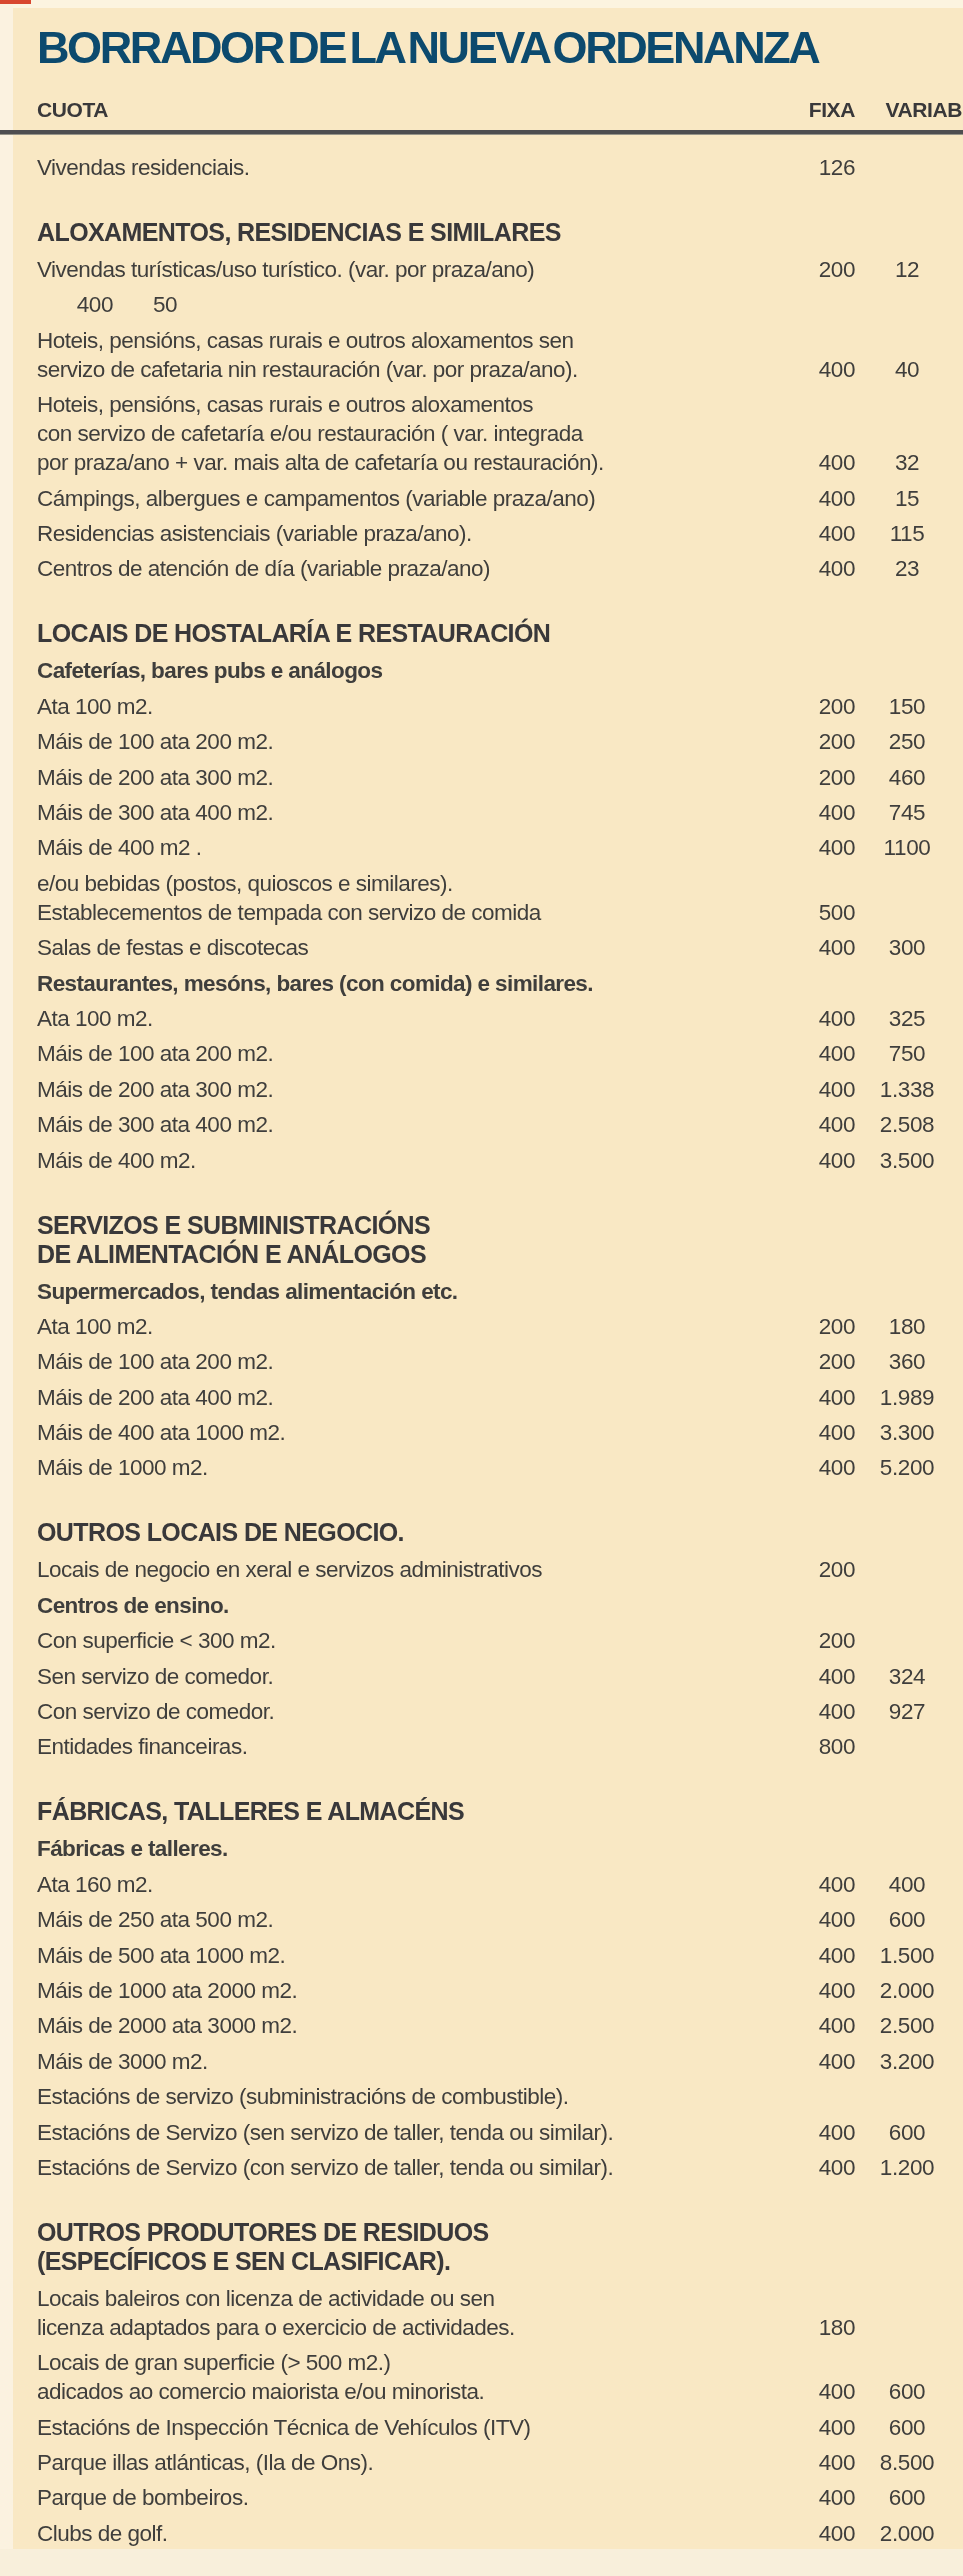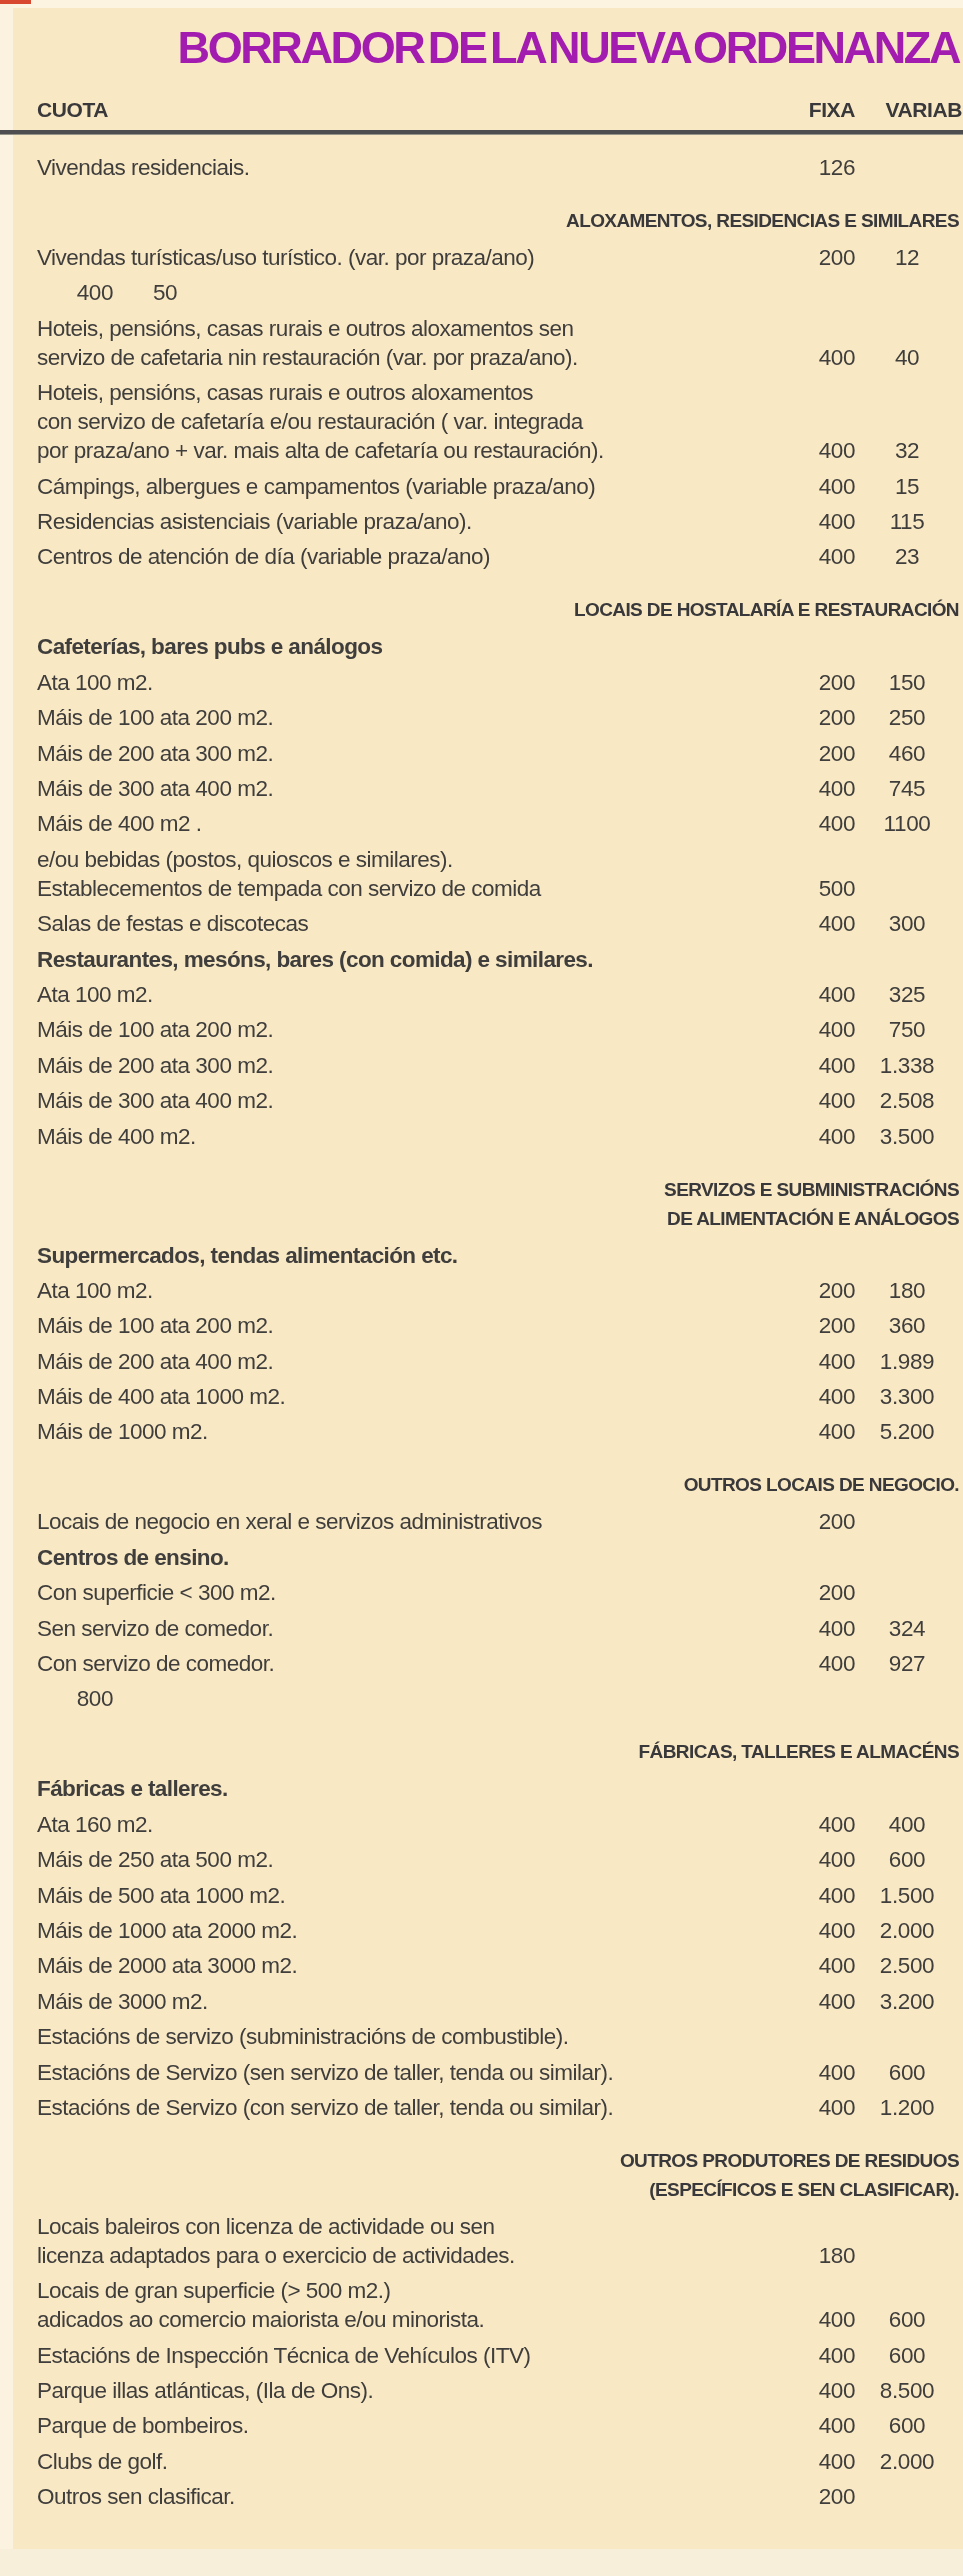--- a/index.html
+++ b/index.html
@@ -10,24 +10,24 @@
     color:#3f3e3c;
     position:relative;
   }
   .top-strip{position:absolute;top:0;left:0;width:964px;height:8px;background:#fcf4e0;}
   .left-strip{position:absolute;top:0;left:0;width:13px;height:2576px;background:#fbf2e0;}
   .bottom-strip{position:absolute;bottom:0;left:0;width:964px;height:27px;background:#f8efdb;}
   .red-mark{position:absolute;top:0;left:0;width:30.5px;height:4px;background:#d8472f;}
   .content{position:absolute;top:8px;left:13px;width:922px;padding:6.4px 56px 0 24px;box-sizing:content-box;}
   h1{
     margin:8px 0 24px 0;
-    text-align:right;
+    text-align:left;
     font-size:45px;
     font-weight:bold;
-    color:#a21caf;
+    color:#0c4a6e;
     letter-spacing:-2.4px;
     word-spacing:-5.6px;
     white-space:nowrap;
   }
   .colhead{
     display:flex;align-items:flex-end;
     font-weight:bold;font-size:21px;letter-spacing:-0.4px;
     color:#39383a;
     margin-right:-29px; 
   }
@@ -35,24 +35,23 @@
   .ch-fixa{width:76px;text-align:right;}
   .ch-var{width:133px;text-align:right;}
   .rule{
     margin-top:8px;
     height:4px;background:#4e4e50;
     border-bottom:1.6px solid #969488;
     margin-left:-37px;margin-right:-56px;
   }
   .table{margin-top:17.7px;}
   .section-header{
-    font-weight:bold;font-size:19px;line-height:29px;
+    font-weight:bold;font-size:25px;line-height:29px;
     letter-spacing:-0.6px;color:#39383a;
-    margin:24px 0 8px 0;
-    text-align:right;
+    margin:36px 0 8px 0;
   }
   .section:first-child .rows{margin-top:0;}
   .row{
     display:flex;align-items:flex-end;
     margin-bottom:6.4px;
     font-size:22.5px;line-height:29px;letter-spacing:-0.5px;
   }
   .row.bold .line{font-weight:bold;letter-spacing:-0.6px;}
   .desc{flex:1;min-width:0;}
   .line{white-space:nowrap;}
@@ -333,20 +332,23 @@
             <div class="num vari">324</div>
           </div>
           <div class="row">
             <div class="desc">
               <div class="line">Con servizo de comedor.</div>
             </div>
             <div class="num fixa">400</div>
             <div class="num vari">927</div>
           </div>
           <div class="row">
+            <div class="desc">
+              <div class="line">Entidades financeiras.</div>
+            </div>
             <div class="num fixa">800</div>
             <div class="num vari"></div>
           </div>
         </div>
       </div>
       <div class="section">
         <div class="section-header">
           <div>FÁBRICAS, TALLERES E ALMACÉNS</div>
         </div>
         <div class="rows">

